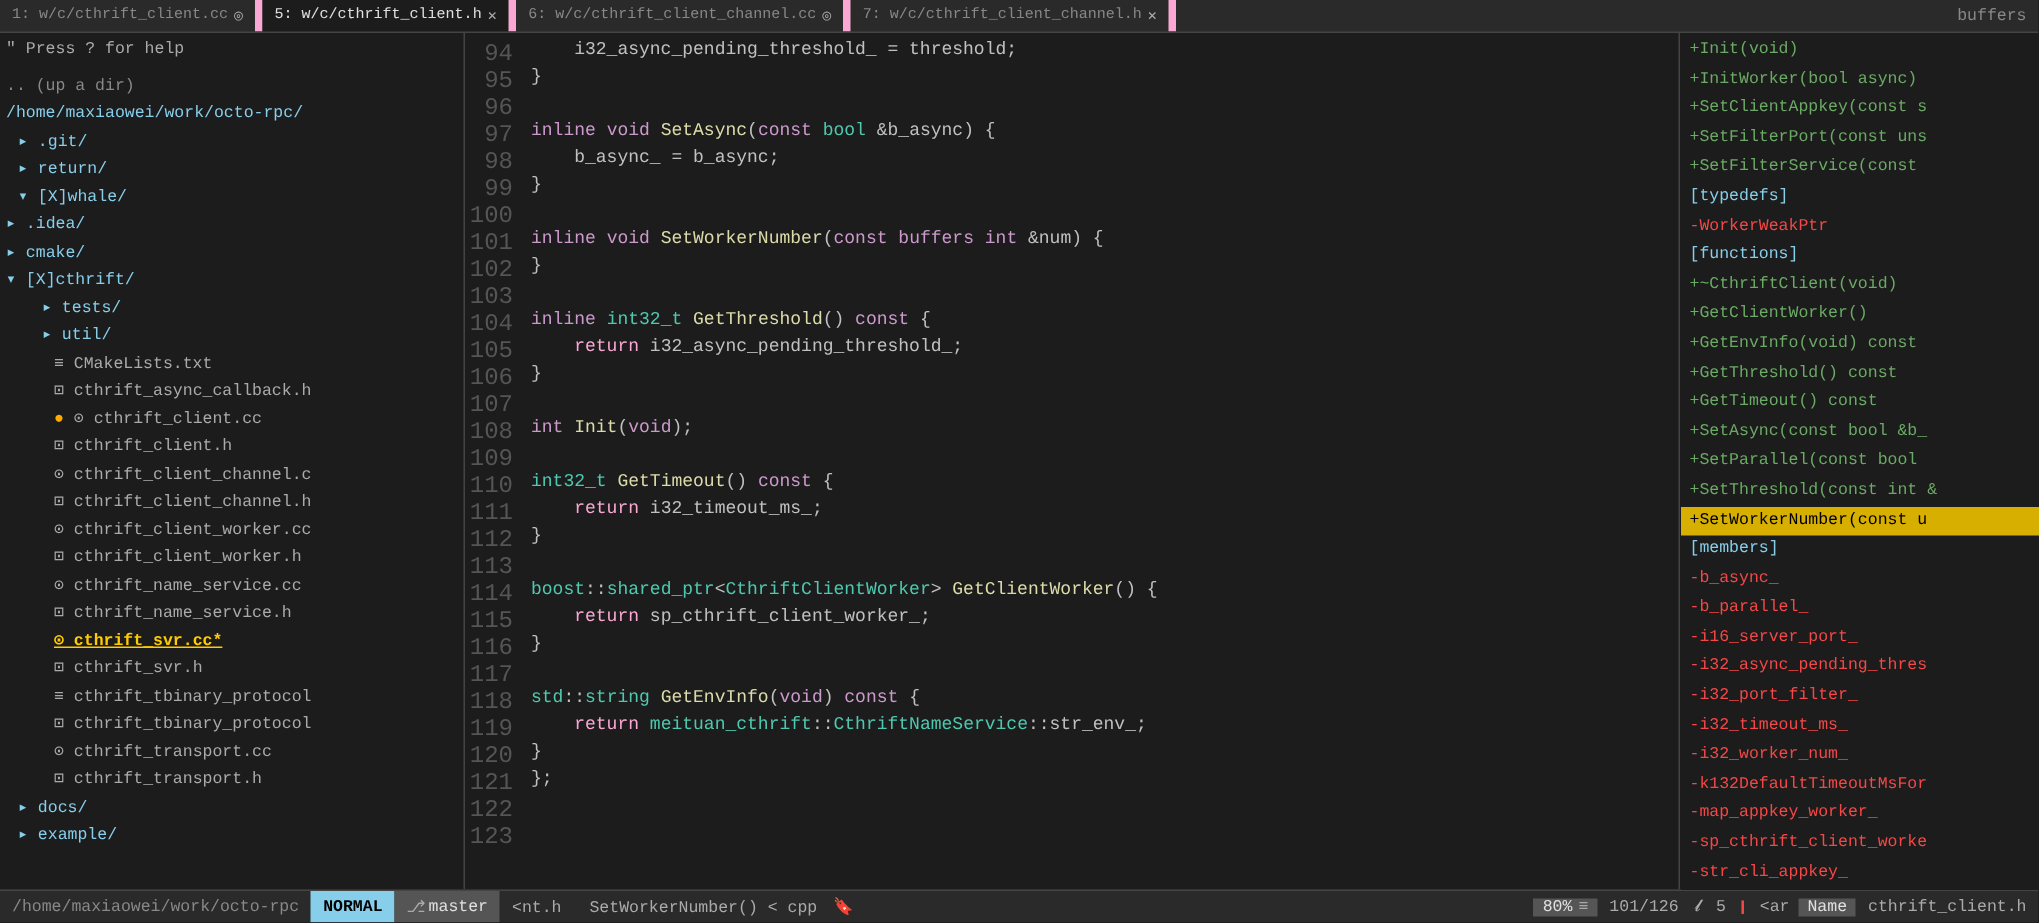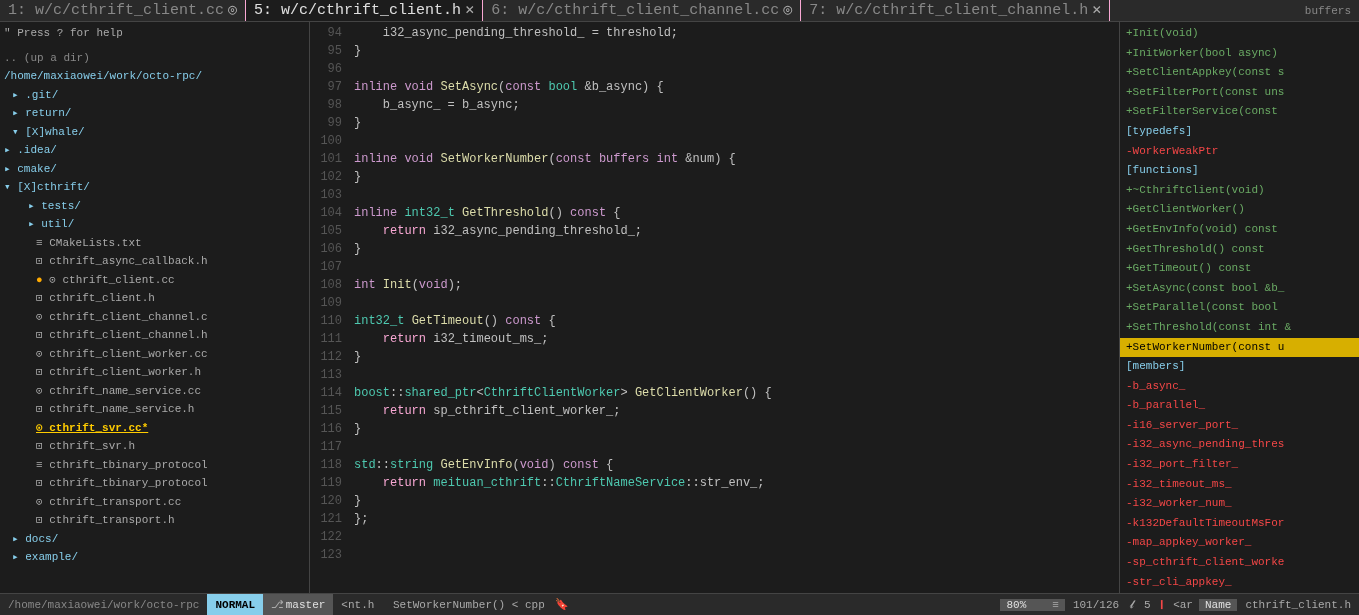--- a/index.html
+++ b/index.html
@@ -18,27 +18,27 @@
       background: #2a2a2a;
       display: flex;
       align-items: center;
       height: 22px;
       border-bottom: 1px solid #444;
       flex-shrink: 0;
       overflow: hidden;
     }
     .tab {
       padding: 2px 8px;
-      font-size: 15px;
+      font-size: 10px;
       white-space: nowrap;
       cursor: pointer;
-      border-right: 1px solid #f9a8d4;
+      border-right: 5px solid #f9a8d4;
       height: 100%;
       display: flex;
-      align-items: flex-end;
+      align-items: center;
       color: #888;
     }
     .tab.active {
       background: #1c1c1c;
       color: #e0e0e0;
     }
     .tab .tab-close {
       margin-left: 4px;
       color: #aaa;
     }
@@ -94,21 +94,21 @@
       overflow: hidden;
       display: flex;
     }
     .line-numbers {
       width: 38px;
       background: #1c1c1c;
       color: #555;
       text-align: right;
       padding-right: 6px;
       padding-top: 2px;
-      font-size: 12px;
+      font-size: 16px;
       line-height: 1.5;
       flex-shrink: 0;
       user-select: none;
     }
     .line-numbers div { height: 18px; }
     .code-lines {
       flex: 1;
       overflow: hidden;
       padding-top: 2px;
       padding-left: 6px;
@@ -194,21 +194,20 @@
       gap: 4px;
       flex-shrink: 0;
     }
     .status-percent {
       background: #555;
       color: #e0e0e0;
       padding: 0 6px;
       height: 100%;
       display: flex;
       align-items: center;
-      gap: 22px;
     }
     .status-pos {
       color: #aaa;
       padding: 0 4px;
     }
     .status-tag-info {
       background: #555;
       color: #e0e0e0;
       padding: 0 6px;
       height: 100%;

